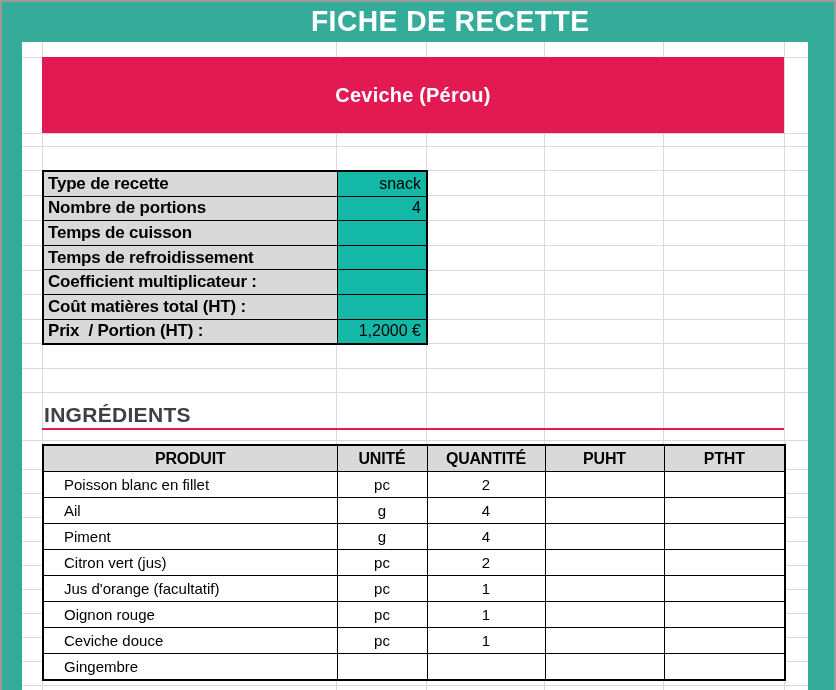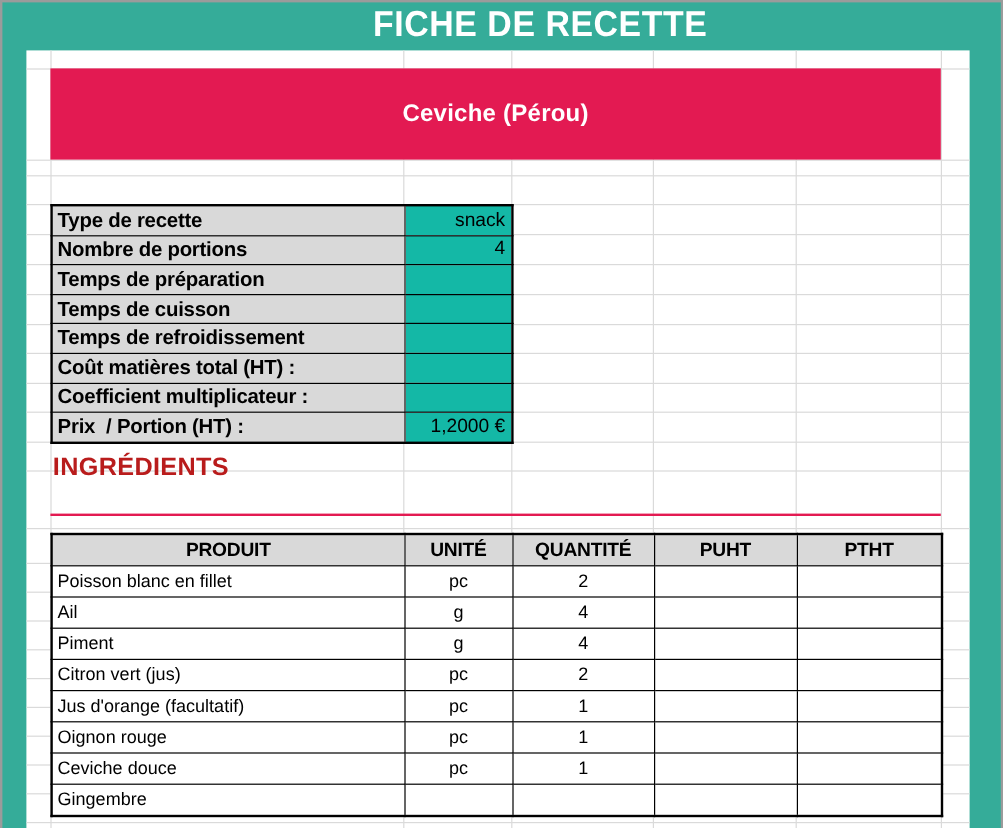--- a/index.html
+++ b/index.html
@@ -28,33 +28,33 @@
   }
   .banner-title{color:#ffffff;font-size:20px;font-weight:bold;letter-spacing:.2px;}
 
   table{border-collapse:collapse;table-layout:fixed;z-index:1;position:absolute;background:#ffffff;}
   .info-table{left:20px;top:128px;width:385px;border:2px solid #000;padding-left:20px;}
   .info-table td{border:1px solid #000;height:23.6px;overflow:hidden;white-space:pre;vertical-align:middle;}
   .info-label{background:#d9d9d9;font-weight:bold;font-size:17px;padding:0 0 0 4px;letter-spacing:-0.2px;}
   .info-value{background:#14b8a6;font-size:16px;text-align:right;padding:0 5px 0 0;}
 
   .section-title{
-    position:absolute;left:22px;top:336px;z-index:1;
-    color:#b91c1c;font-size:21px;font-weight:bold;letter-spacing:.3px;
+    position:absolute;left:22px;top:361px;z-index:1;
+    color:#404040;font-size:21px;font-weight:bold;letter-spacing:.3px;
   }
   .section-rule{position:absolute;left:20px;top:386px;width:742px;height:2px;background:#e31a52;z-index:1;}
 
   .ing-table{left:20px;top:402px;width:742px;border:2px solid #000;}
   .ing-table th,.ing-table td{border:1px solid #000;overflow:hidden;white-space:nowrap;vertical-align:middle;}
   .ing-table th{
     background:#d9d9d9;font-size:16px;font-weight:bold;height:23px;
     text-align:center;letter-spacing:-0.2px;
   }
   .ing-table td{background:#ffffff;font-size:15px;height:23px;}
-  .c-produit{text-align:left;padding-left:4px;}
+  .c-produit{text-align:left;padding-left:20px;}
   .c-mid{text-align:center;}
 </style>
 </head>
 <body>
 
 <div class="screen">
 
   <div class="topbar">
     <div class="app-title">FICHE DE RECETTE</div>
   </div>
@@ -103,37 +103,33 @@
       <tbody>
         <tr>
           <td class="info-label">Type de recette</td>
           <td class="info-value">snack</td>
         </tr>
         <tr>
           <td class="info-label">Nombre de portions</td>
           <td class="info-value">4</td>
         </tr>
         <tr>
-          <td class="info-label">Temps de préparation</td>
-          <td class="info-value"></td>
-        </tr>
-        <tr>
           <td class="info-label">Temps de cuisson</td>
           <td class="info-value"></td>
         </tr>
         <tr>
           <td class="info-label">Temps de refroidissement</td>
           <td class="info-value"></td>
         </tr>
         <tr>
+          <td class="info-label">Coefficient multiplicateur :</td>
+          <td class="info-value"></td>
+        </tr>
+        <tr>
           <td class="info-label">Coût matières total (HT) :</td>
-          <td class="info-value"></td>
-        </tr>
-        <tr>
-          <td class="info-label">Coefficient multiplicateur :</td>
           <td class="info-value"></td>
         </tr>
         <tr>
           <td class="info-label">Prix  / Portion (HT) :</td>
           <td class="info-value">1,2000 €</td>
         </tr>
       </tbody>
     </table>
 
     <div class="section-title">INGRÉDIENTS</div>

